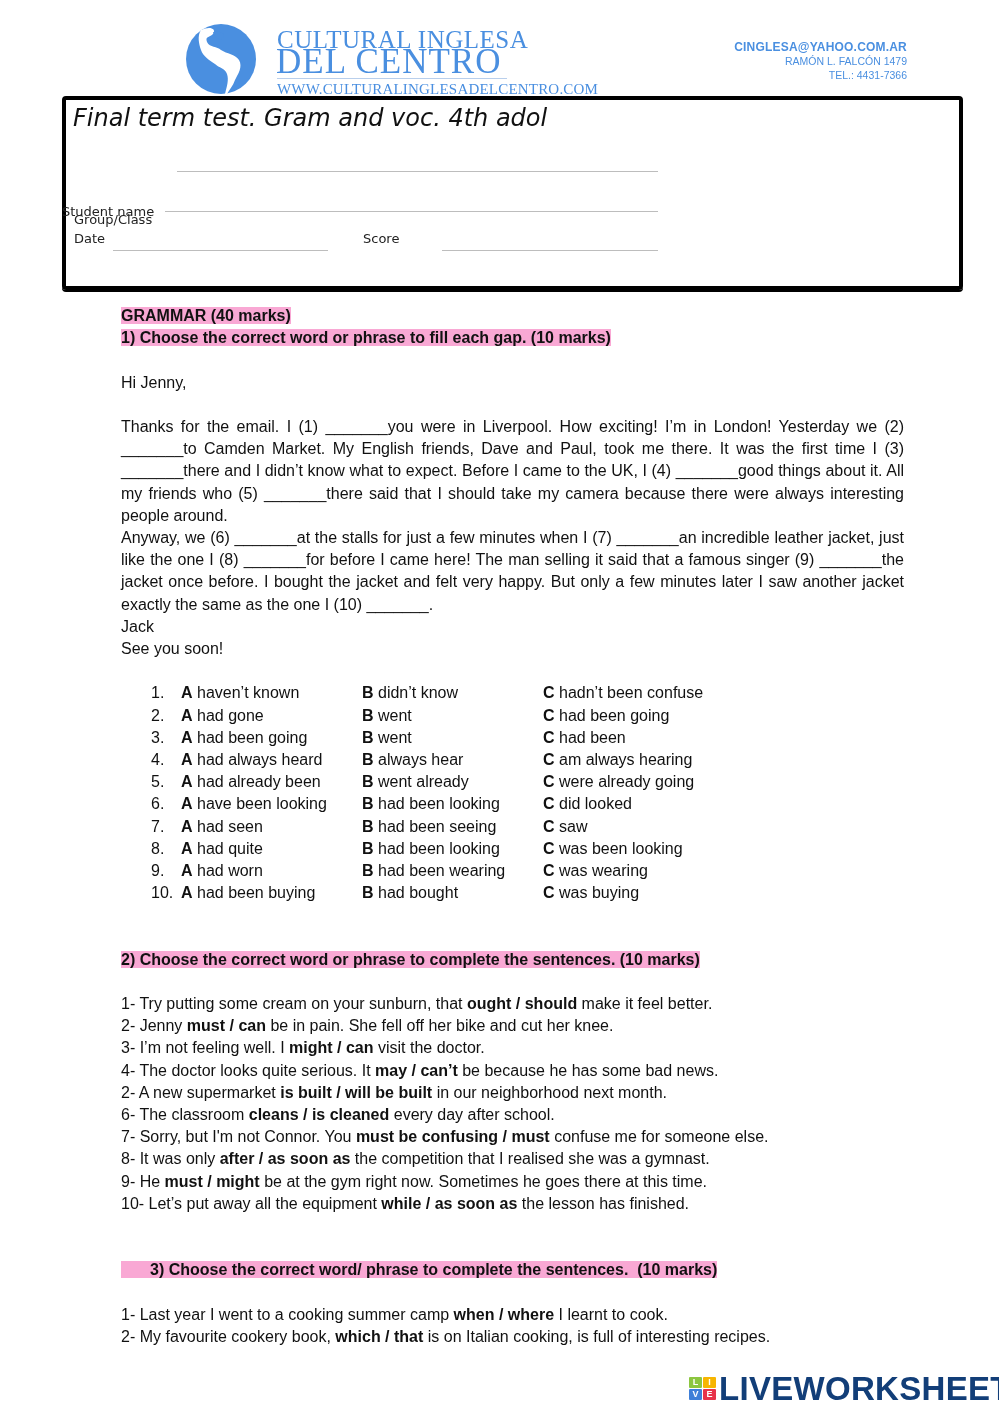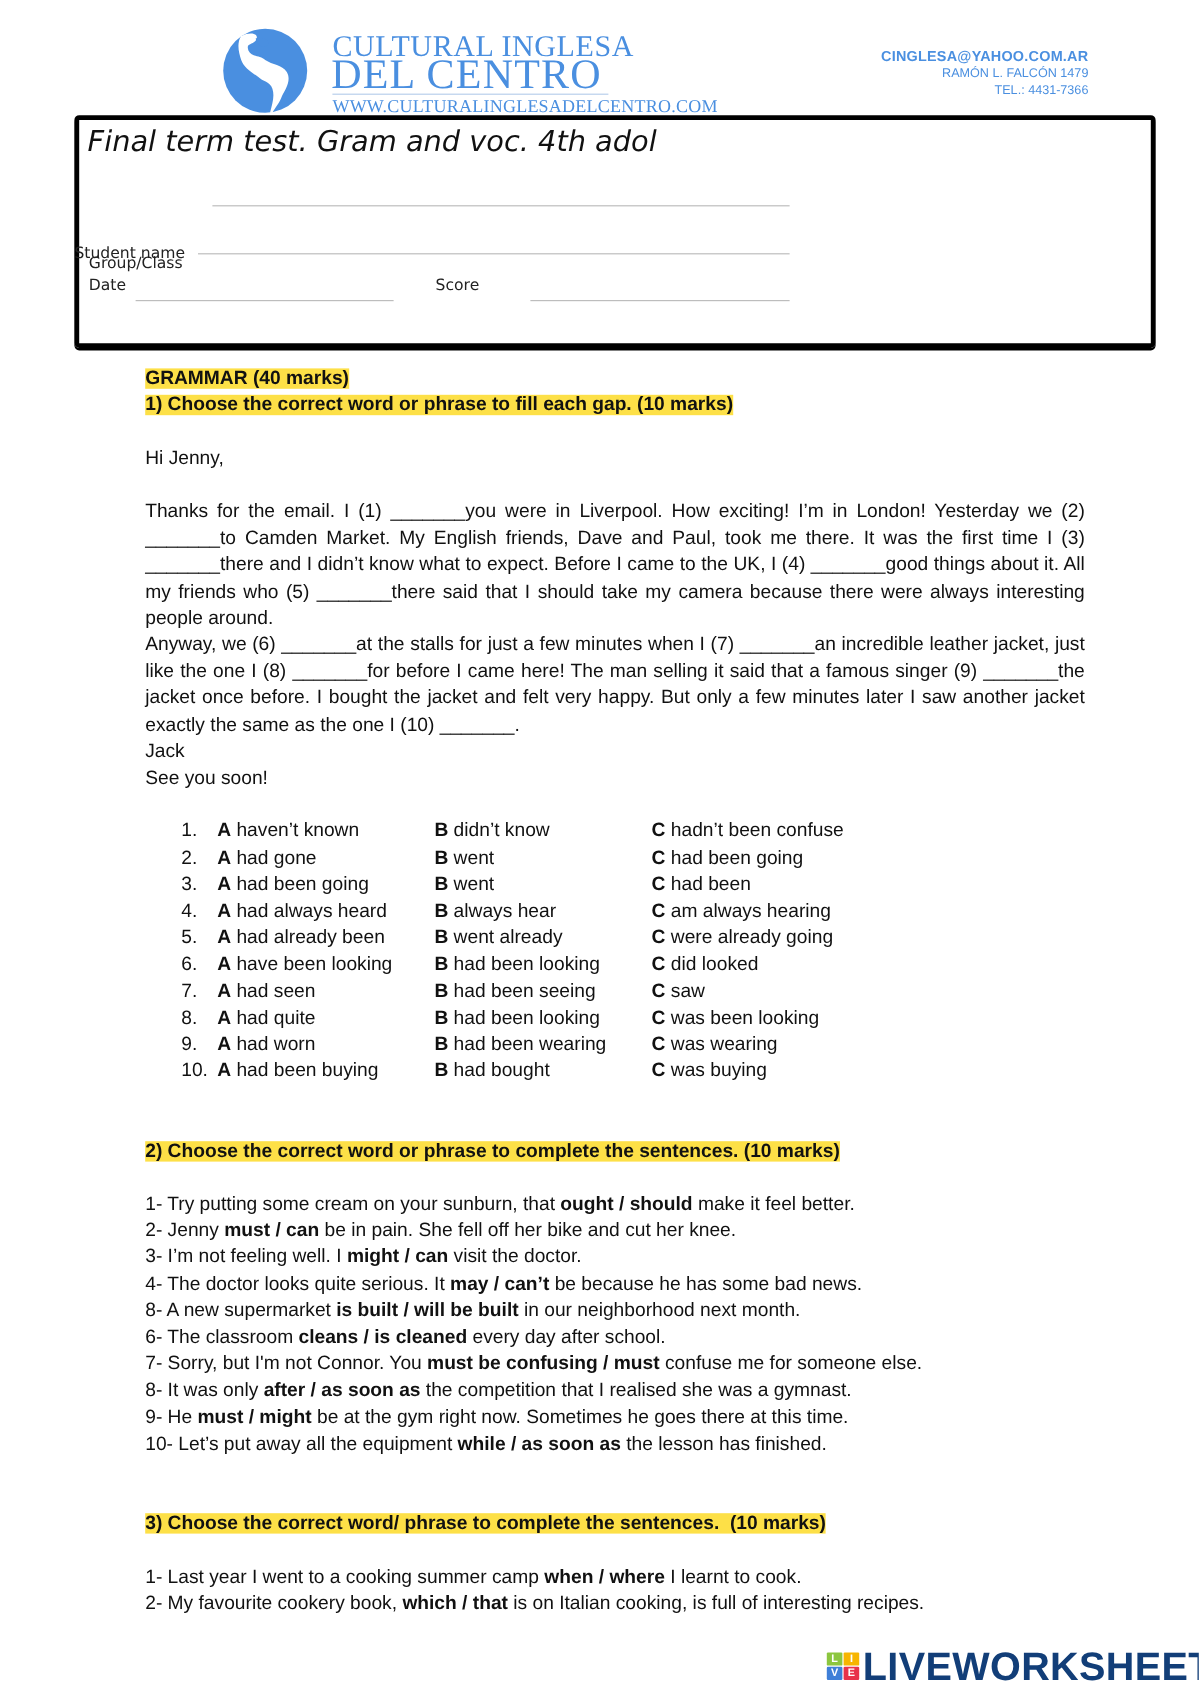--- a/index.html
+++ b/index.html
@@ -22,21 +22,21 @@
   
   .title-box { left: 62px; top: 96px; width: 893px; height: 186px; border: 4px solid #000;
                border-radius: 4px; box-shadow: 0 2px 0 #000; }
   .title-text { left: 73px; top: 104px; font-family: "DejaVu Sans", sans-serif; font-size: 24px;
                 color: #111; white-space: nowrap; font-style: italic; }
   .field-label { font-family: "DejaVu Sans", sans-serif; font-size: 13px; color: #222; white-space: nowrap; }
   .field-line { height: 1px; background: #bdbdbd; }
 
   
   .content { left: 121px; top: 305px; width: 783px; font-size: 16px; line-height: 22.2px; }
-  .hl { background: #fde047; font-weight: bold; }
+  .hl { background: #f9a8d4; font-weight: bold; }
   .p { margin: 0; }
   .blank-line { height: 22.2px; }
   .justify { text-align: justify; }
   .opts { margin: 0; padding: 0; list-style: none; }
   .opt-row { display: flex; height: 22.2px; }
   .opt-num { width: 60px; text-align: right; padding-right: 0; box-sizing: border-box; }
   .opt-num span { display: inline-block; width: 30px; text-align: left; }
   .opt-a { width: 181px; }
   .opt-b { width: 181px; }
   .opt-c { flex: 1; }
@@ -162,31 +162,31 @@
   <div class="blank-line"></div>
   <div class="blank-line"></div>
 
   <p class="p"><span class="hl">2) Choose the correct word or phrase to complete the sentences. (10 marks)</span></p>
   <div class="blank-line"></div>
 
   <p class="p"><span>1- Try putting some cream on your sunburn, that </span><b>ought / should</b><span> make it feel better.</span></p>
   <p class="p"><span>2- Jenny </span><b>must / can</b><span> be in pain. She fell off her bike and cut her knee.</span></p>
   <p class="p"><span>3- I’m not feeling well. I </span><b>might / can</b><span> visit the doctor.</span></p>
   <p class="p"><span>4- The doctor looks quite serious. It </span><b>may / can’t</b><span> be because he has some bad news.</span></p>
-  <p class="p"><span>8- A new supermarket </span><b>is built / will be built</b><span> in our neighborhood next month.</span></p>
+  <p class="p"><span>2- A new supermarket </span><b>is built / will be built</b><span> in our neighborhood next month.</span></p>
   <p class="p"><span>6- The classroom </span><b>cleans / is cleaned</b><span> every day after school.</span></p>
   <p class="p"><span>7- Sorry, but I'm not Connor. You </span><b>must be confusing / must</b><span> confuse me for someone else.</span></p>
   <p class="p"><span>8- It was only </span><b>after / as soon as</b><span> the competition that I realised she was a gymnast.</span></p>
   <p class="p"><span>9- He </span><b>must / might</b><span> be at the gym right now. Sometimes he goes there at this time.</span></p>
   <p class="p"><span>10- Let’s put away all the equipment </span><b>while / as soon as</b><span> the lesson has finished.</span></p>
 
   <div class="blank-line"></div>
   <div class="blank-line"></div>
 
-  <p class="p"><span class="hl" style="white-space:pre;">3) Choose the correct word/ phrase to complete the sentences.  (10 marks)</span></p>
+  <p class="p"><span class="hl" style="white-space:pre;padding-left:29px;">3) Choose the correct word/ phrase to complete the sentences.  (10 marks)</span></p>
   <div class="blank-line"></div>
 
   <p class="p"><span>1- Last year I went to a cooking summer camp </span><b>when / where</b><span> I learnt to cook.</span></p>
   <p class="p"><span>2- My favourite cookery book, </span><b>which / that</b><span> is on Italian cooking, is full of interesting recipes.</span></p>
 </div>
 
 <div class="abs lw-badge">
   <div class="cell" style="left:0; top:0; background:#8cc63f;">L</div>
   <div class="cell" style="left:14px; top:0; background:#f7b500;">I</div>
   <div class="cell" style="left:0; top:12px; background:#3f7fd8;">V</div>

